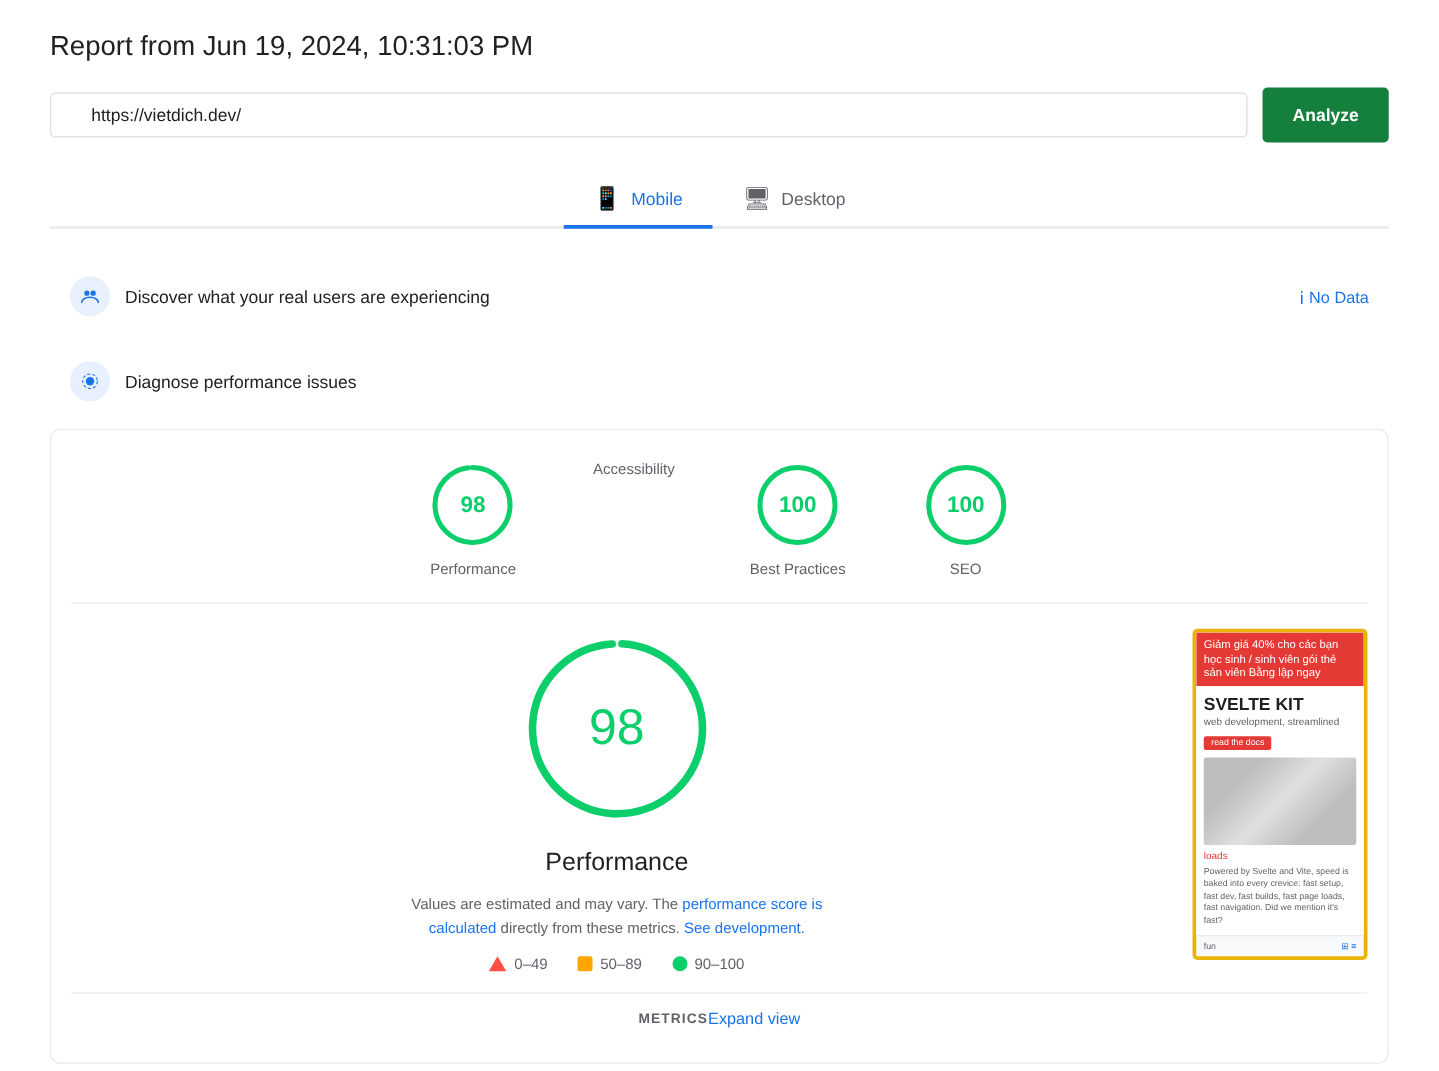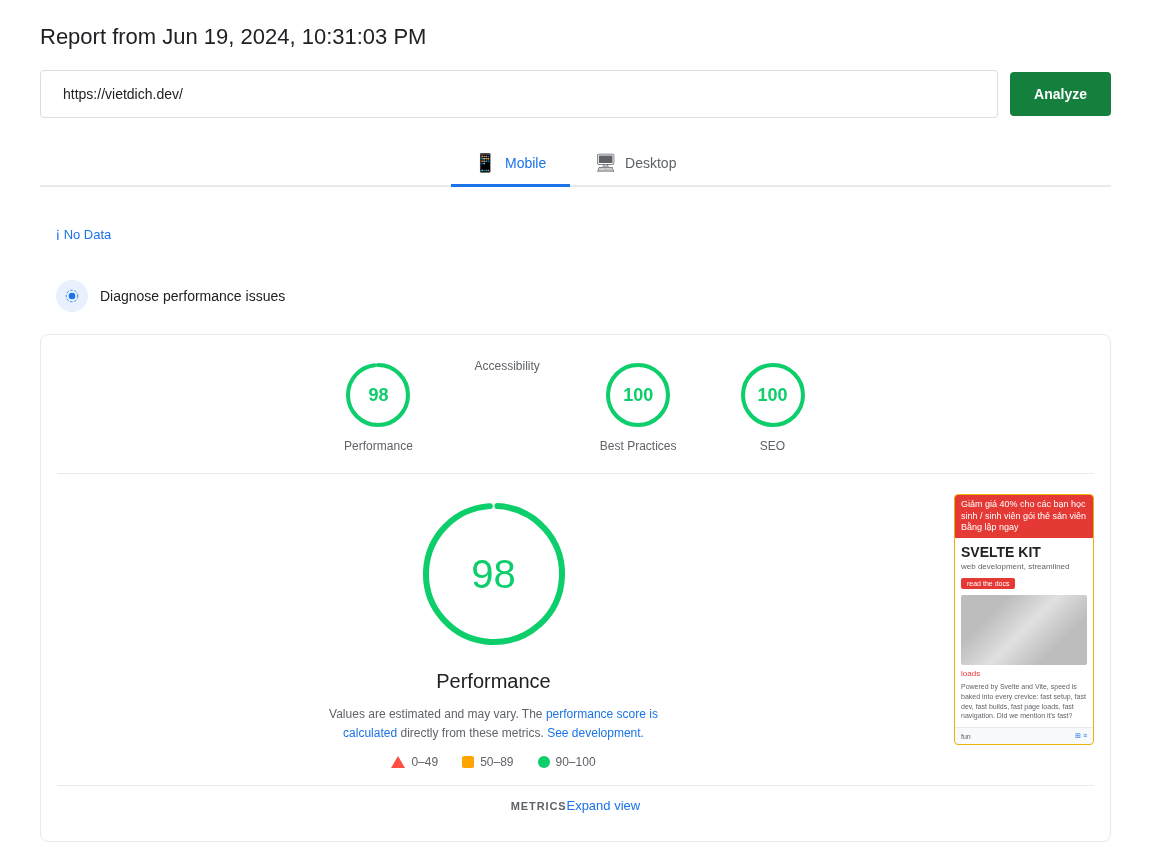--- a/index.html
+++ b/index.html
@@ -21,24 +21,24 @@
       margin-bottom: 20px;
     }
     .url-row {
       display: flex;
       align-items: center;
       gap: 12px;
       margin-bottom: 24px;
     }
     .url-input {
       flex: 1;
-      height: 48px;
+      height: 36px;
       border: 1px solid #dadce0;
       border-radius: 4px;
-      padding: 0 22px;
+      padding: 0 32px;
       font-size: 14px;
       color: #202124;
       outline: none;
     }
     .analyze-btn {
       height: 44px;
       padding: 0 24px;
       background: #15803d;
       color: #fff;
       border: none;
@@ -265,21 +265,21 @@
       background: #ffa400;
     }
 
     .perf-right {
       width: 140px;
       flex-shrink: 0;
     }
     .preview-img {
       width: 140px;
       background: #f8f9fa;
-      border: 1px solid #eab308;
+      border: 3px solid #eab308;
       border-radius: 4px;
       overflow: hidden;
       font-size: 10px;
     }
     .preview-header {
       background: #e53935;
       color: #fff;
       padding: 4px 6px;
       font-size: 9px;
       line-height: 1.3;
@@ -378,20 +378,31 @@
       <span class="tab-icon">📱</span>
       <span>Mobile</span>
     </div>
     <div class="tab">
       <span class="tab-icon">🖥</span>
       <span>Desktop</span>
     </div>
   </div>
 
   <div class="section-banner">
+    <div class="section-banner-left">
+      <div class="section-icon">
+        <svg width="20" height="20" viewBox="0 0 24 24" fill="none">
+          <circle cx="12" cy="12" r="10" fill="#e8f0fe"></circle>
+          <circle cx="9" cy="9" r="2.5" fill="#1a73e8"></circle>
+          <circle cx="15" cy="9" r="2.5" fill="#1a73e8"></circle>
+          <path d="M4 18c0-3 3.6-5 8-5s8 2 8 5" stroke="#1a73e8" stroke-width="1.5" fill="none" stroke-linecap="round"></path>
+        </svg>
+      </div>
+      <span>Discover what your real users are experiencing</span>
+    </div>
     <div class="no-data-link">
       <span style="font-size:14px; color:#1a73e8;">ℹ</span>
       <span>No Data</span>
     </div>
   </div>
 
   <div class="section-banner" style="margin-top:8px;">
     <div class="section-banner-left">
       <div class="section-icon">
         <svg width="20" height="20" viewBox="0 0 24 24" fill="none">

